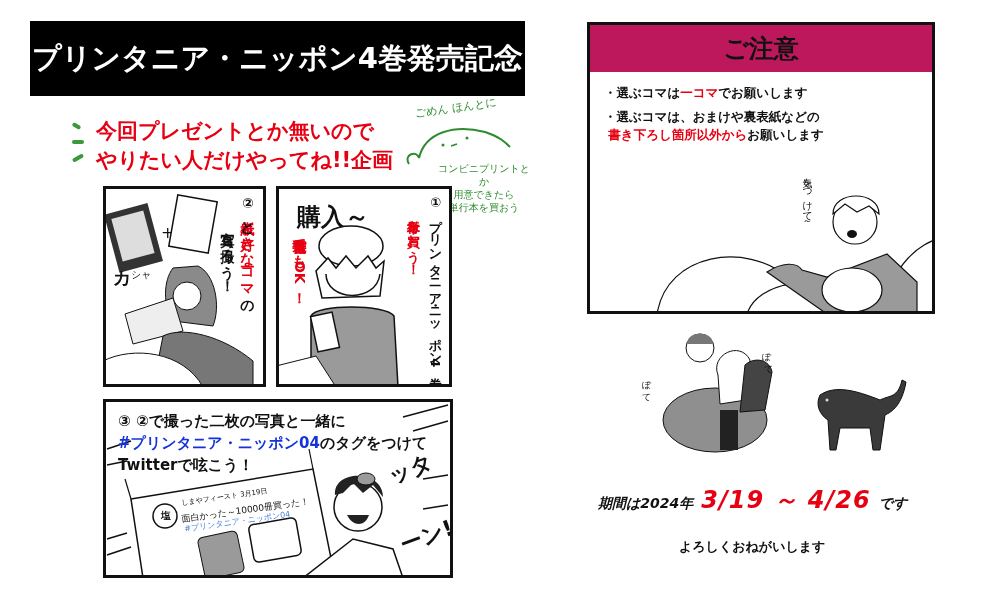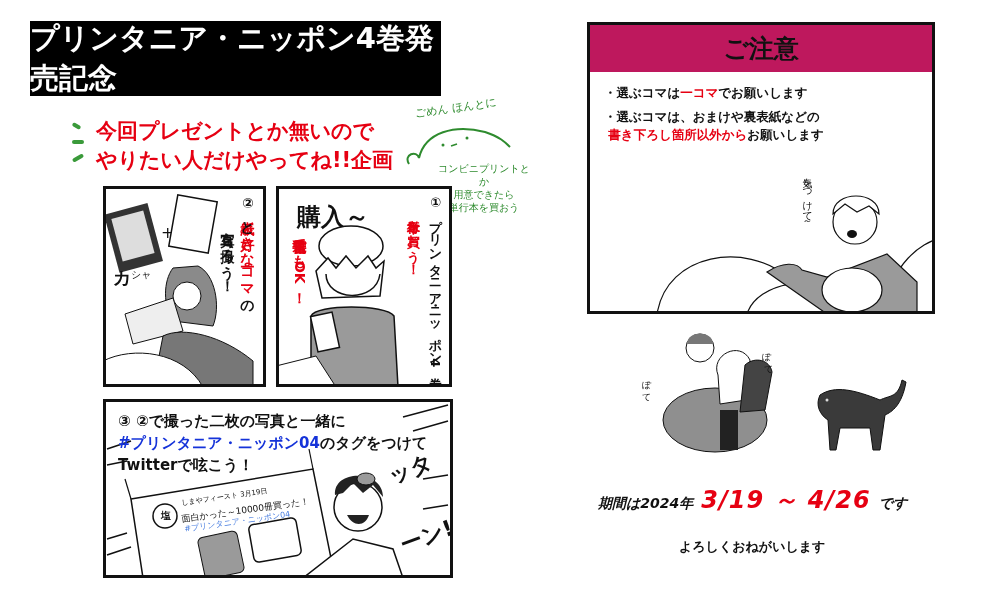--- a/index.html
+++ b/index.html
@@ -1,21 +1,21 @@
 <!DOCTYPE html>
 <html><head>
 <meta charset="utf-8">
 <style>
   html, body { margin:0; padding:0; }
   body { width:1000px; height:613px; background:#ffffff; position:relative; overflow:hidden;
          font-family:"DejaVu Sans", "Liberation Sans", sans-serif; color:#111; }
   .abs { position:absolute; }
 
   
-  .title-banner { left:30px; top:21px; width:411px; height:75px; background:#000; color:#fff;
+  .title-banner { left:30px; top:21px; width:495px; height:75px; background:#000; color:#fff;
     display:flex; align-items:center; justify-content:center; font-size:29px; font-weight:bold; letter-spacing:0px; }
 
   
   .headline { left:96px; top:117px; color:#e60012; font-weight:bold; font-size:21px; line-height:29px; }
   .green-marks { left:70px; top:122px; width:20px; height:42px; }
   .green-mark { position:absolute; left:2px; width:12px; height:4px; background:#3a9a3a; border-radius:2px; }
 
   
   .doodle { left:395px; top:102px; width:140px; height:110px; }
   .doodle-top { position:absolute; left:20px; top:4px; color:#2e8b2e; font-size:11px; transform:rotate(-8deg); transform-origin:left center; white-space:nowrap; }

